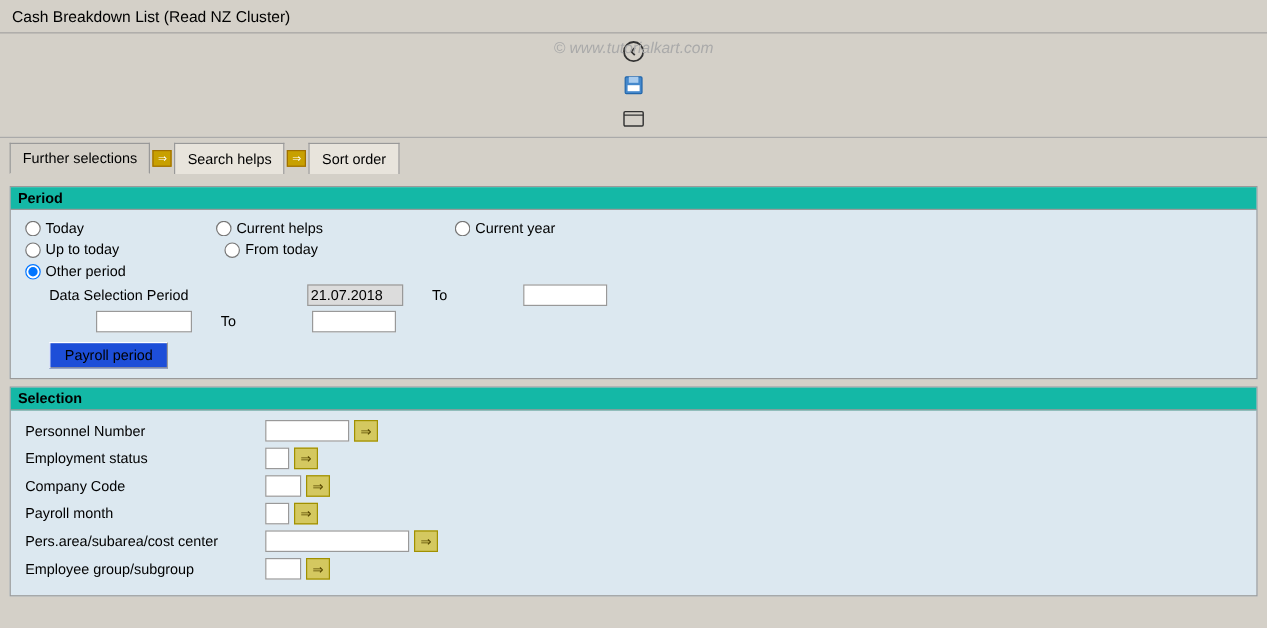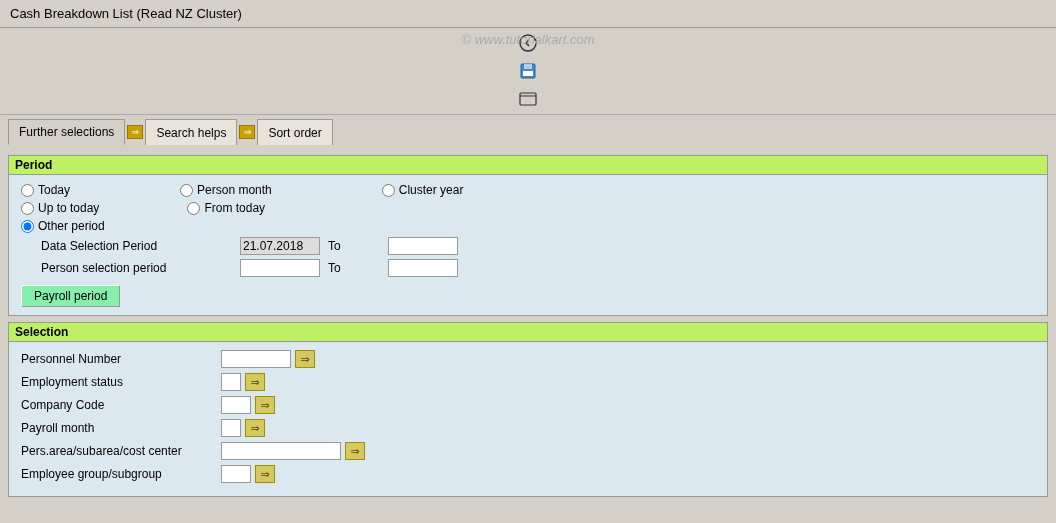--- a/index.html
+++ b/index.html
@@ -81,21 +81,21 @@
     }
     .main-content {
       padding: 6px 8px;
     }
     .section {
       border: 1px solid #999;
       background: #dce8f0;
       margin-bottom: 6px;
     }
     .section-header {
-      background: #bef264;
+      background: #14b8a6;
       padding: 2px 6px;
       font-weight: bold;
       font-size: 12px;
       border-bottom: 1px solid #999;
     }
     .section-body {
       padding: 8px 12px;
     }
     .radio-row {
       display: flex;
@@ -108,20 +108,21 @@
       gap: 4px;
     }
     .radio-item input[type="radio"] {
       margin: 0;
     }
     .field-row {
       display: flex;
       align-items: center;
       margin-bottom: 4px;
       margin-left: 20px;
+      gap: 16px;
     }
     .field-label {
       width: 160px;
       font-size: 12px;
     }
     .field-input {
       border: 1px solid #999;
       background: white;
       height: 18px;
       font-size: 12px;
@@ -129,23 +130,24 @@
       margin-left: 39px;
     }
     .field-input.filled {
       background: #dcdcdc;
     }
     .to-label {
       margin: 0 8px;
       font-size: 12px;
     }
     .payroll-btn {
+      margin-left: 20px;
       margin-top: 4px;
       padding: 2px 12px;
-      background: #86efac;
+      background: #1d4ed8;
       border: 1px solid #999;
       border-top: 1px solid #fff;
       border-left: 1px solid #fff;
       cursor: pointer;
       font-size: 12px;
       height: 22px;
     }
     .selection-row {
       display: flex;
       align-items: center;
@@ -232,25 +234,25 @@
     </div>
     <div class="section-body">
       
       <div class="radio-row">
         <label class="radio-item">
           <input type="radio" name="period" style=""> 
             <span>Today</span>
         </label>
         <label class="radio-item" style="margin-left:80px;">
           <input type="radio" name="period" style=""> 
-            <span>Person month</span>
+            <span>Current helps</span>
         </label>
         <label class="radio-item" style="margin-left:80px;">
           <input type="radio" name="period" style=""> 
-            <span>Cluster year</span>
+            <span>Current year</span>
         </label>
       </div>
       
       <div class="radio-row">
         <label class="radio-item">
           <input type="radio" name="period" style=""> 
             <span>Up to today</span>
         </label>
         <label class="radio-item" style="margin-left:58px;">
           <input type="radio" name="period" style=""> 
@@ -266,21 +268,20 @@
       </div>
       
       <div class="field-row">
         <span class="field-label">Data Selection Period</span>
         <input type="text" class="field-input filled" style="width: 80px;" value="21.07.2018">
         <span class="to-label">To</span>
         <input type="text" class="field-input" style="width: 70px;">
       </div>
       
       <div class="field-row">
-        <span class="field-label">Person selection period</span>
         <input type="text" class="field-input" style="width: 80px;">
         <span class="to-label">To</span>
         <input type="text" class="field-input" style="width: 70px;">
       </div>
       
       <button class="payroll-btn">Payroll period</button>
     </div>
   </div>
 
   <div class="section">

